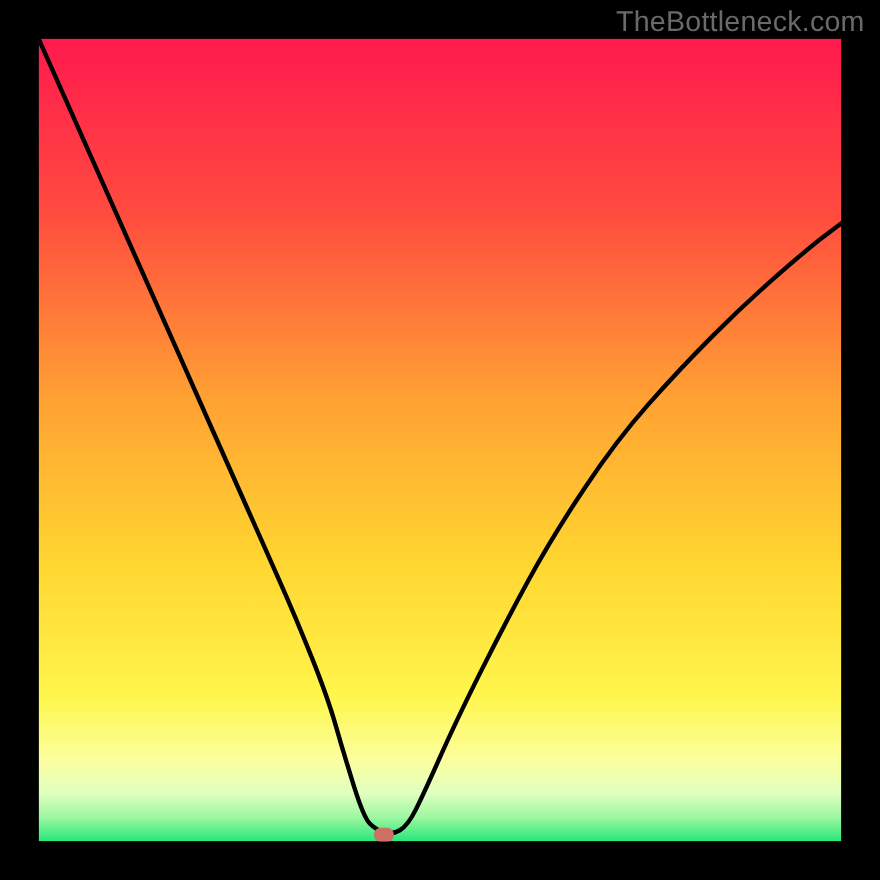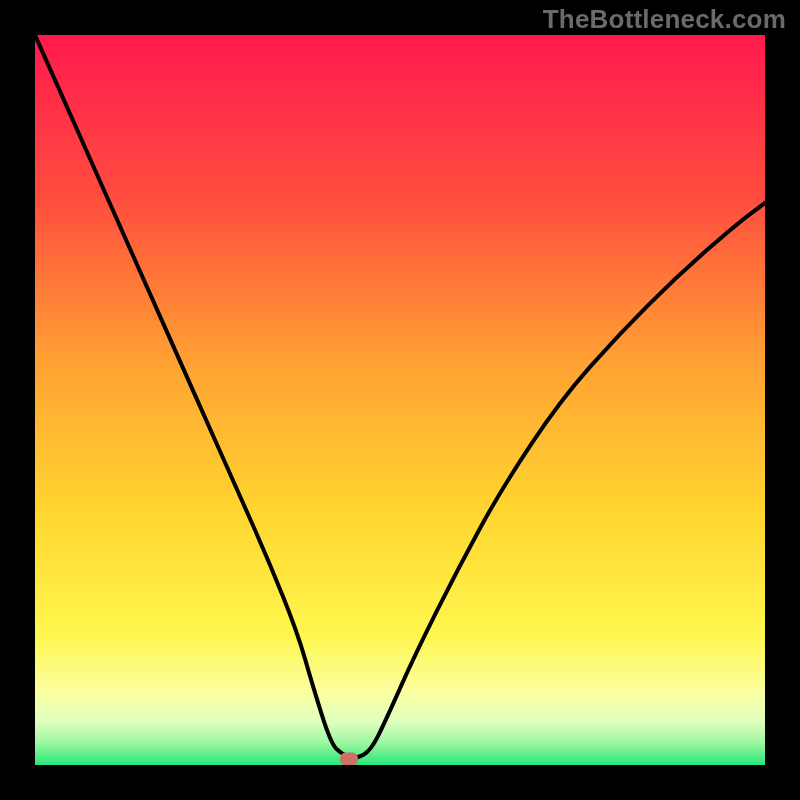--- a/index.html
+++ b/index.html
@@ -18,21 +18,21 @@
     width: 800px;
     height: 800px;
     background: #000;
   }
   .watermark {
     position: absolute;
     top: 4px;
     right: 14px;
     color: #6a6a6a;
     font-size: 26px;
-    font-weight: 700;
+    font-weight: 400;
     letter-spacing: 0.2px;
     z-index: 50;
   }
   .plot-area {
     position: absolute;
     left: 35px;
     top: 35px;
     width: 730px;
     height: 730px;
     overflow: hidden;

